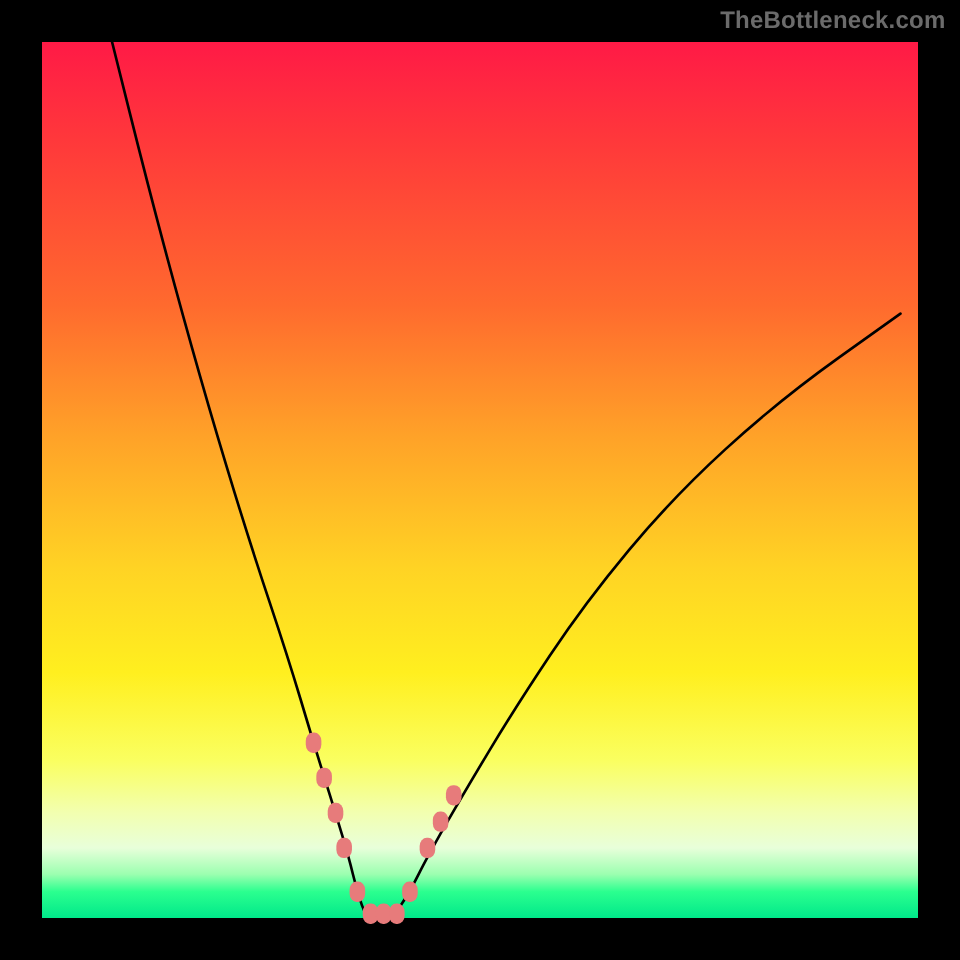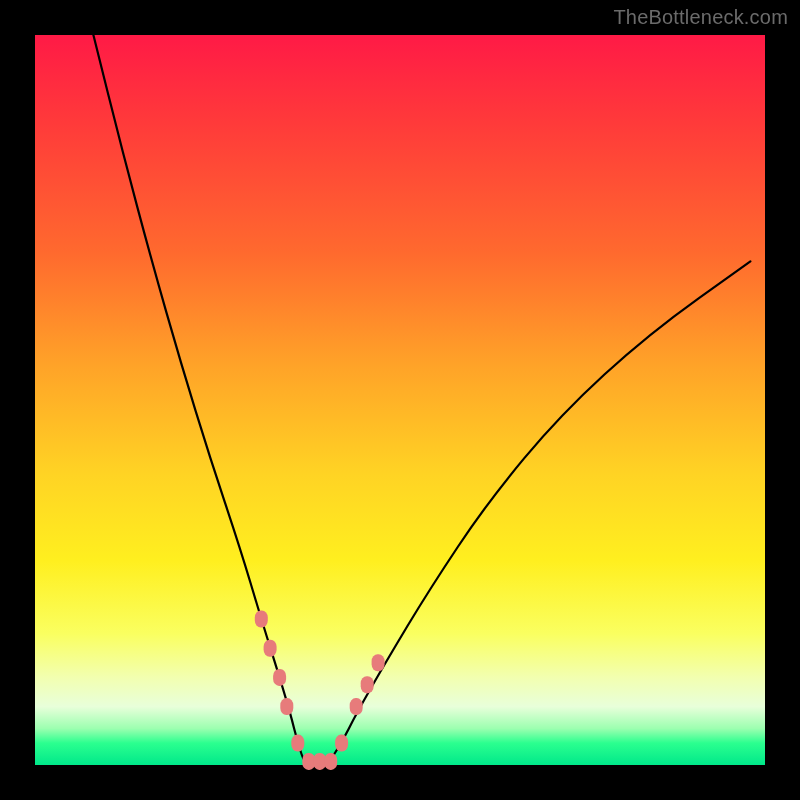--- a/index.html
+++ b/index.html
@@ -39,21 +39,21 @@
       #2bff8f 97%,
       #00e88a 100%
     );
   }
   .watermark {
     position: absolute;
     top: 6px;
     right: 12px;
     color: #6b6b6b;
     font-size: 20px;
-    font-weight: 400;
+    font-weight: 700;
     letter-spacing: 0.2px;
     z-index: 10;
   }
   svg.curve {
     position: absolute;
     left: 0;
     top: 0;
     width: 730px;
     height: 730px;
     overflow: visible;

